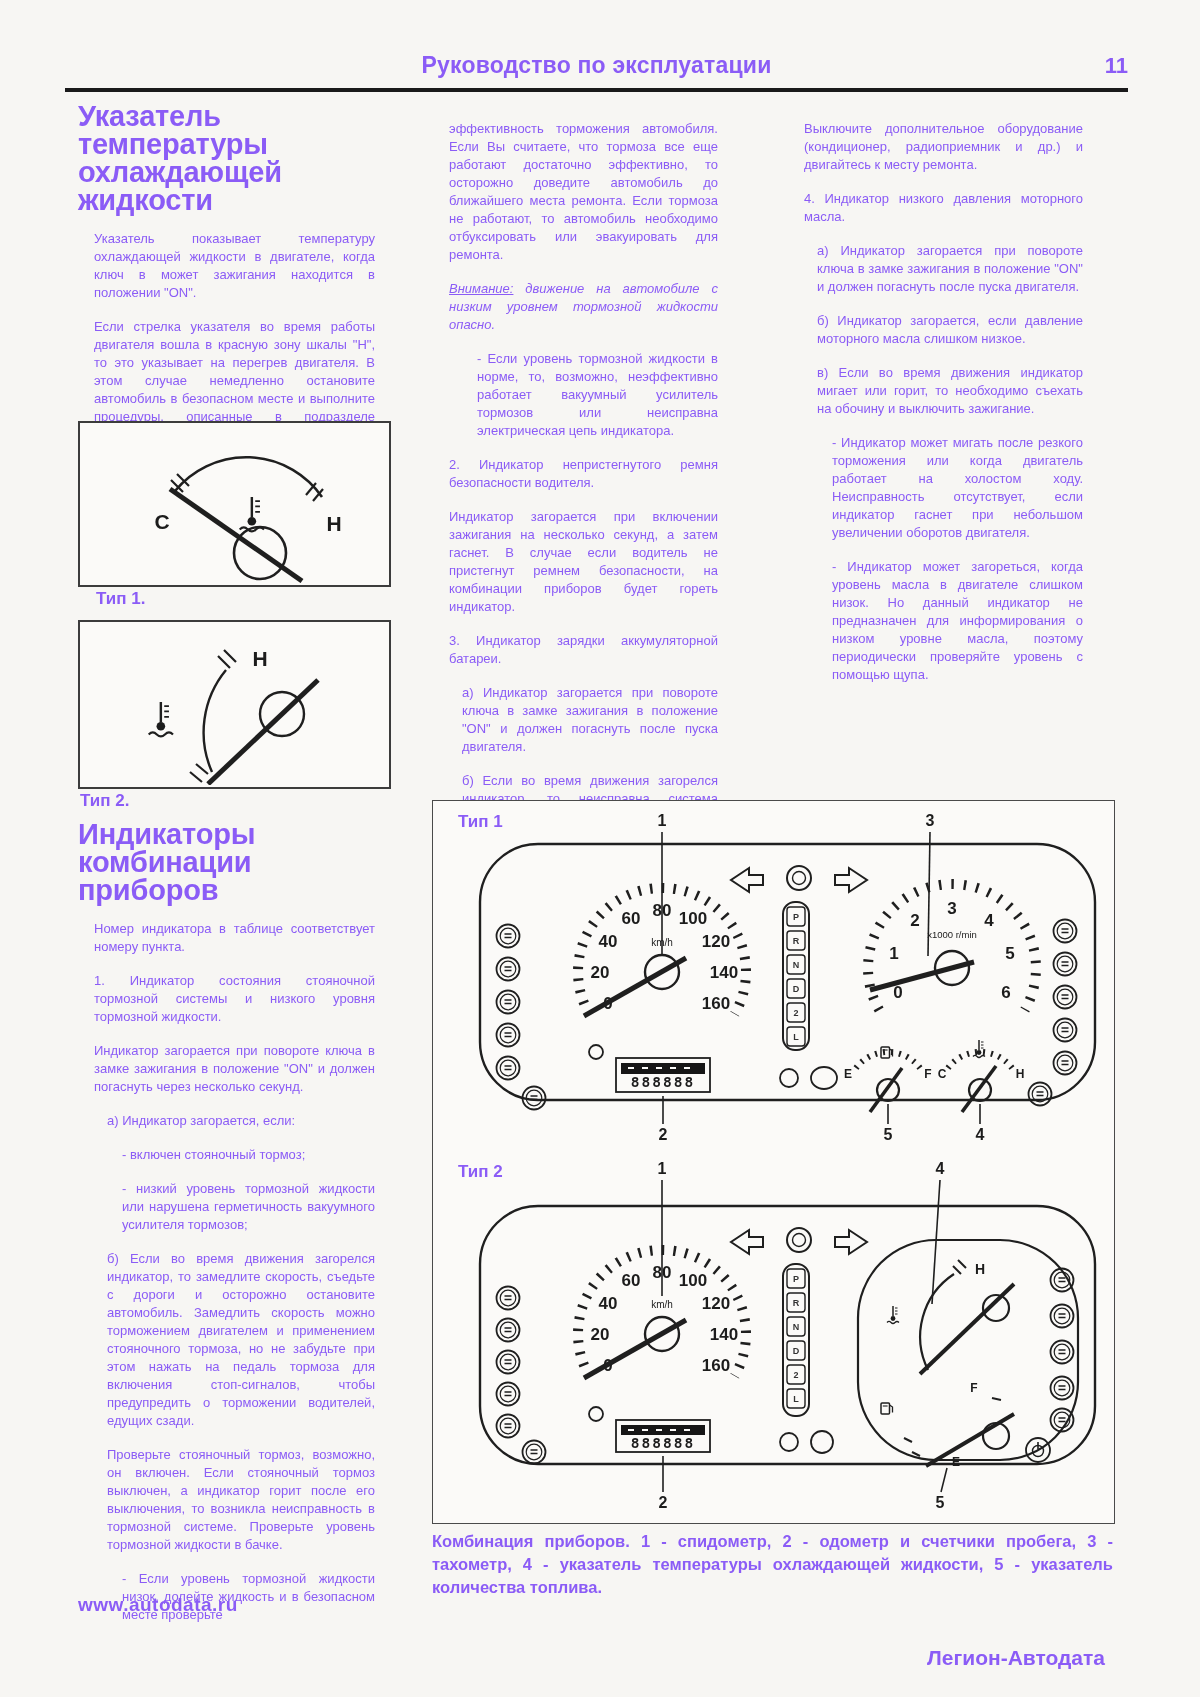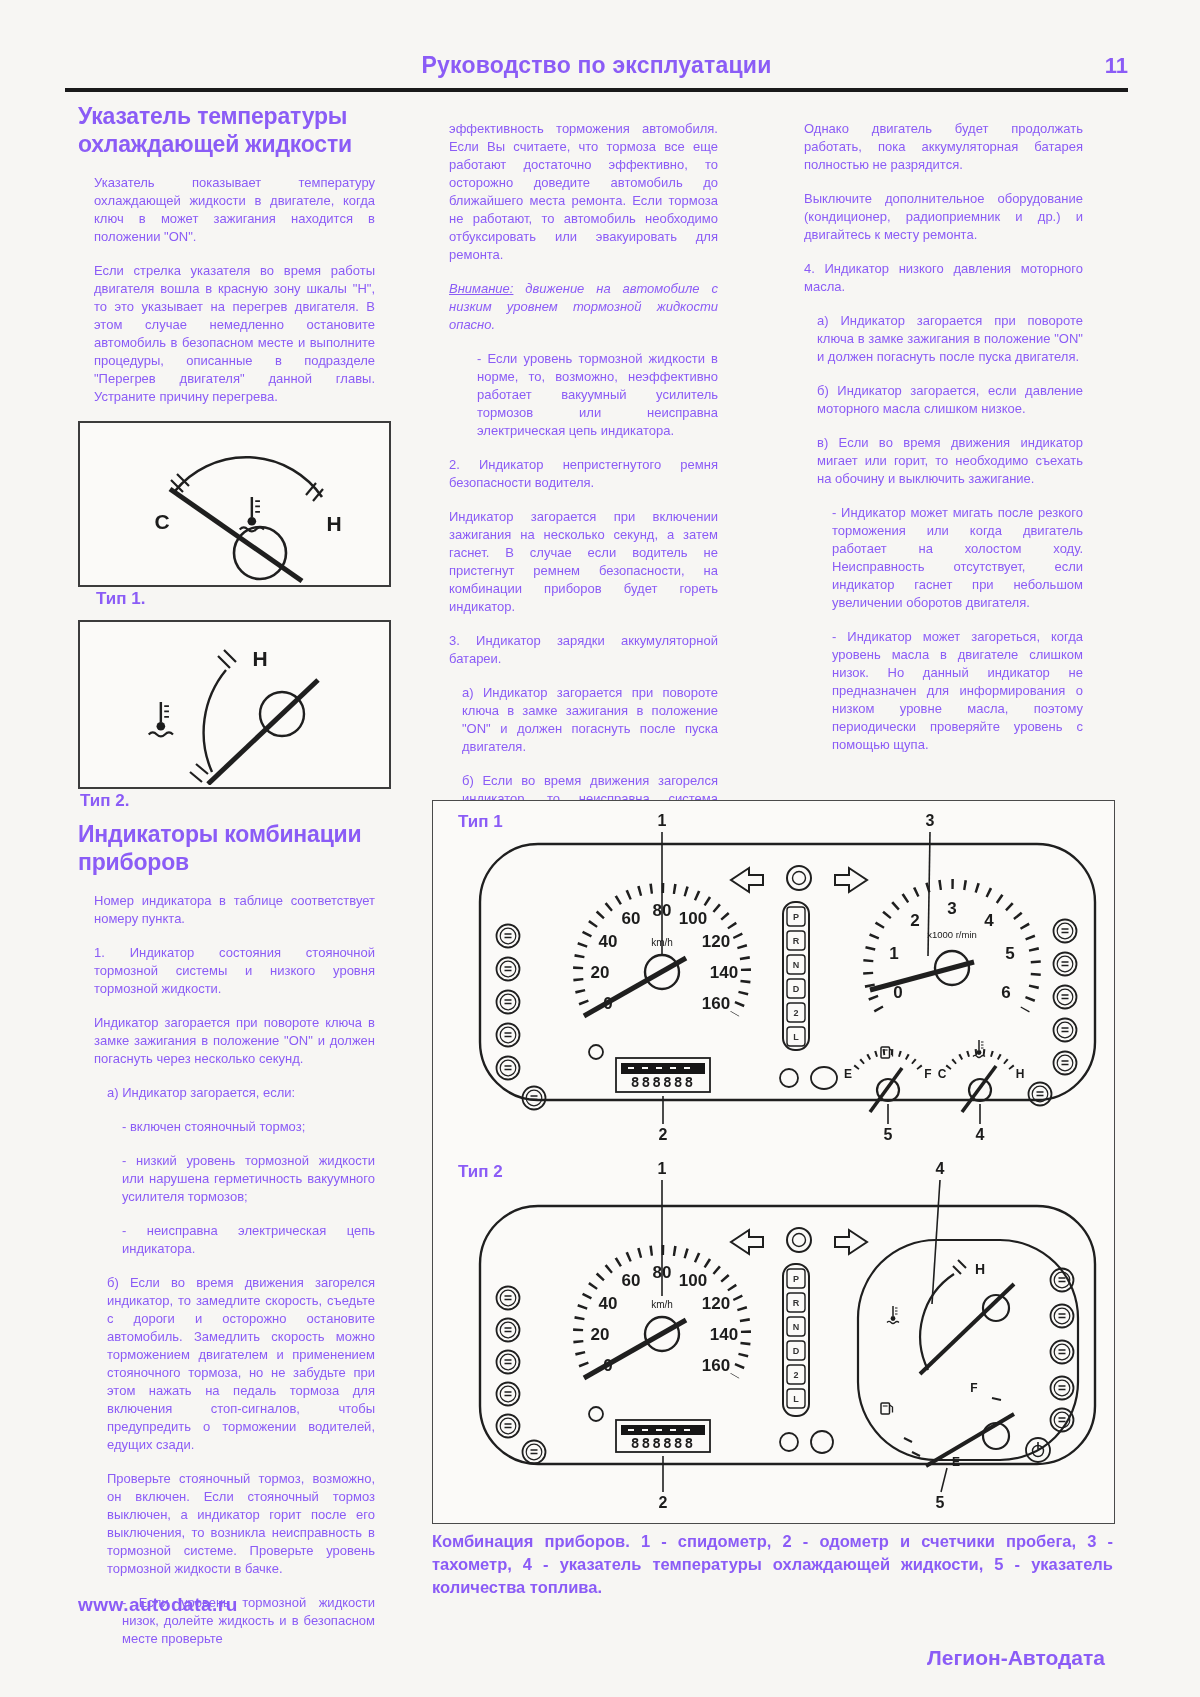--- a/index.html
+++ b/index.html
@@ -2,21 +2,21 @@
 <html><head>
 <meta charset="utf-8">
 <style>
   html,body{margin:0;padding:0;background:#e9e8e5;}
   .page{position:relative;width:1200px;height:1697px;background:#f7f6f3;overflow:hidden;
         font-family:"Liberation Sans",sans-serif;color:#8b5cf6;}
   .abs{position:absolute;}
   .hdr-title{font-size:23px;font-weight:bold;text-align:center;letter-spacing:.2px;}
   .hdr-num{font-size:22px;font-weight:bold;text-align:right;}
   .rule{background:#1a1a1a;}
-  .h1{font-size:23px;font-weight:bold;line-height:28px;margin:0 0 8px 0;letter-spacing:-.2px;}
+  .h1{font-size:29px;font-weight:bold;line-height:28px;margin:0 0 8px 0;letter-spacing:-.2px;}
   .col p{margin:16px;font-size:13px;line-height:18px;text-align:justify;}
   .i1{padding-left:13px;}
   .i2{padding-left:28px;}
   .it{font-style:italic;}
   .u{text-decoration:underline;}
   .figbox{border:2px solid #3c3c3c;background:#fbfaf8;}
   .bigbox{border:1.5px solid #4a4a4a;background:#fbfaf8;}
   .figlabel{font-size:17px;font-weight:bold;}
   .caption{font-size:16.5px;font-weight:bold;line-height:23px;text-align:justify;}
   .foot-l{font-size:19px;font-weight:bold;letter-spacing:.5px;}
@@ -85,39 +85,37 @@
   <div class="abs figlabel" style="left:80px;top:791px;">Тип 2.</div>
 
   <div class="abs col" style="left:78px;top:820px;width:313px;">
     <div class="h1" style="margin-bottom:12px">Индикаторы комбинации приборов</div>
     <p>Номер индикатора в таблице соответствует номеру пункта.</p>
     <p>1. Индикатор состояния стояночной тормозной системы и низкого уровня тормозной жидкости.</p>
     <p>Индикатор загорается при повороте ключа в замке зажигания в положение "ON" и должен погаснуть через несколько секунд.</p>
     <p class="i1">а) Индикатор загорается, если:</p>
     <p class="i2">- включен стояночный тормоз;</p>
     <p class="i2">- низкий уровень тормозной жидкости или нарушена герметичность вакуумного усилителя тормозов;</p>
-    <p class="i2">- неисправна электрическая цепь индикатора.</p>
     <p class="i1">б) Если во время движения загорелся индикатор, то замедлите скорость, съедьте с дороги и осторожно остановите автомобиль. Замедлить скорость можно торможением двигателем и применением стояночного тормоза, но не забудьте при этом нажать на педаль тормоза для включения стоп-сигналов, чтобы предупредить о торможении водителей, едущих сзади.</p>
     <p class="i1">Проверьте стояночный тормоз, возможно, он включен. Если стояночный тормоз выключен, а индикатор горит после его выключения, то возникла неисправность в тормозной системе. Проверьте уровень тормозной жидкости в бачке.</p>
     <p class="i2">- Если уровень тормозной жидкости низок, долейте жидкость и в безопасном месте проверьте</p>
   </div>
 
   <div class="abs col" style="left:433px;top:104px;width:301px;">
     <p>эффективность торможения автомобиля. Если Вы считаете, что тормоза все еще работают достаточно эффективно, то осторожно доведите автомобиль до ближайшего места ремонта. Если тормоза не работают, то автомобиль необходимо отбуксировать или эвакуировать для ремонта.</p>
     <p class="it"><span class="u">Внимание:</span><span> движение на автомобиле с низким уровнем тормозной жидкости опасно.</span></p>
     <p class="i2">- Если уровень тормозной жидкости в норме, то, возможно, неэффективно работает вакуумный усилитель тормозов или неисправна электрическая цепь индикатора.</p>
     <p>2. Индикатор непристегнутого ремня безопасности водителя.</p>
     <p>Индикатор загорается при включении зажигания на несколько секунд, а затем гаснет. В случае если водитель не пристегнут ремнем безопасности, на комбинации приборов будет гореть индикатор.</p>
     <p>3. Индикатор зарядки аккумуляторной батареи.</p>
     <p class="i1">а) Индикатор загорается при повороте ключа в замке зажигания в положение "ON" и должен погаснуть после пуска двигателя.</p>
     <p class="i1">б) Если во время движения загорелся индикатор, то неисправна система зарядки или ослаблен (оборван) ремень системы генератора.</p>
   </div>
 
   <div class="abs col" style="left:788px;top:104px;width:311px;">
-    <p>Однако двигатель будет продолжать работать, пока аккумуляторная батарея полностью не разрядится.</p>
     <p>Выключите дополнительное оборудование (кондиционер, радиоприемник и др.) и двигайтесь к месту ремонта.</p>
     <p>4. Индикатор низкого давления моторного масла.</p>
     <p class="i1">а) Индикатор загорается при повороте ключа в замке зажигания в положение "ON" и должен погаснуть после пуска двигателя.</p>
     <p class="i1">б) Индикатор загорается, если давление моторного масла слишком низкое.</p>
     <p class="i1">в) Если во время движения индикатор мигает или горит, то необходимо съехать на обочину и выключить зажигание.</p>
     <p class="i2">- Индикатор может мигать после резкого торможения или когда двигатель работает на холостом ходу. Неисправность отсутствует, если индикатор гаснет при небольшом увеличении оборотов двигателя.</p>
     <p class="i2">- Индикатор может загореться, когда уровень масла в двигателе слишком низок. Но данный индикатор не предназначен для информирования о низком уровне масла, поэтому периодически проверяйте уровень с помощью щупа.</p>
   </div>
 
   <div class="abs bigbox" style="left:432px;top:800px;width:681px;height:722px;"></div>

